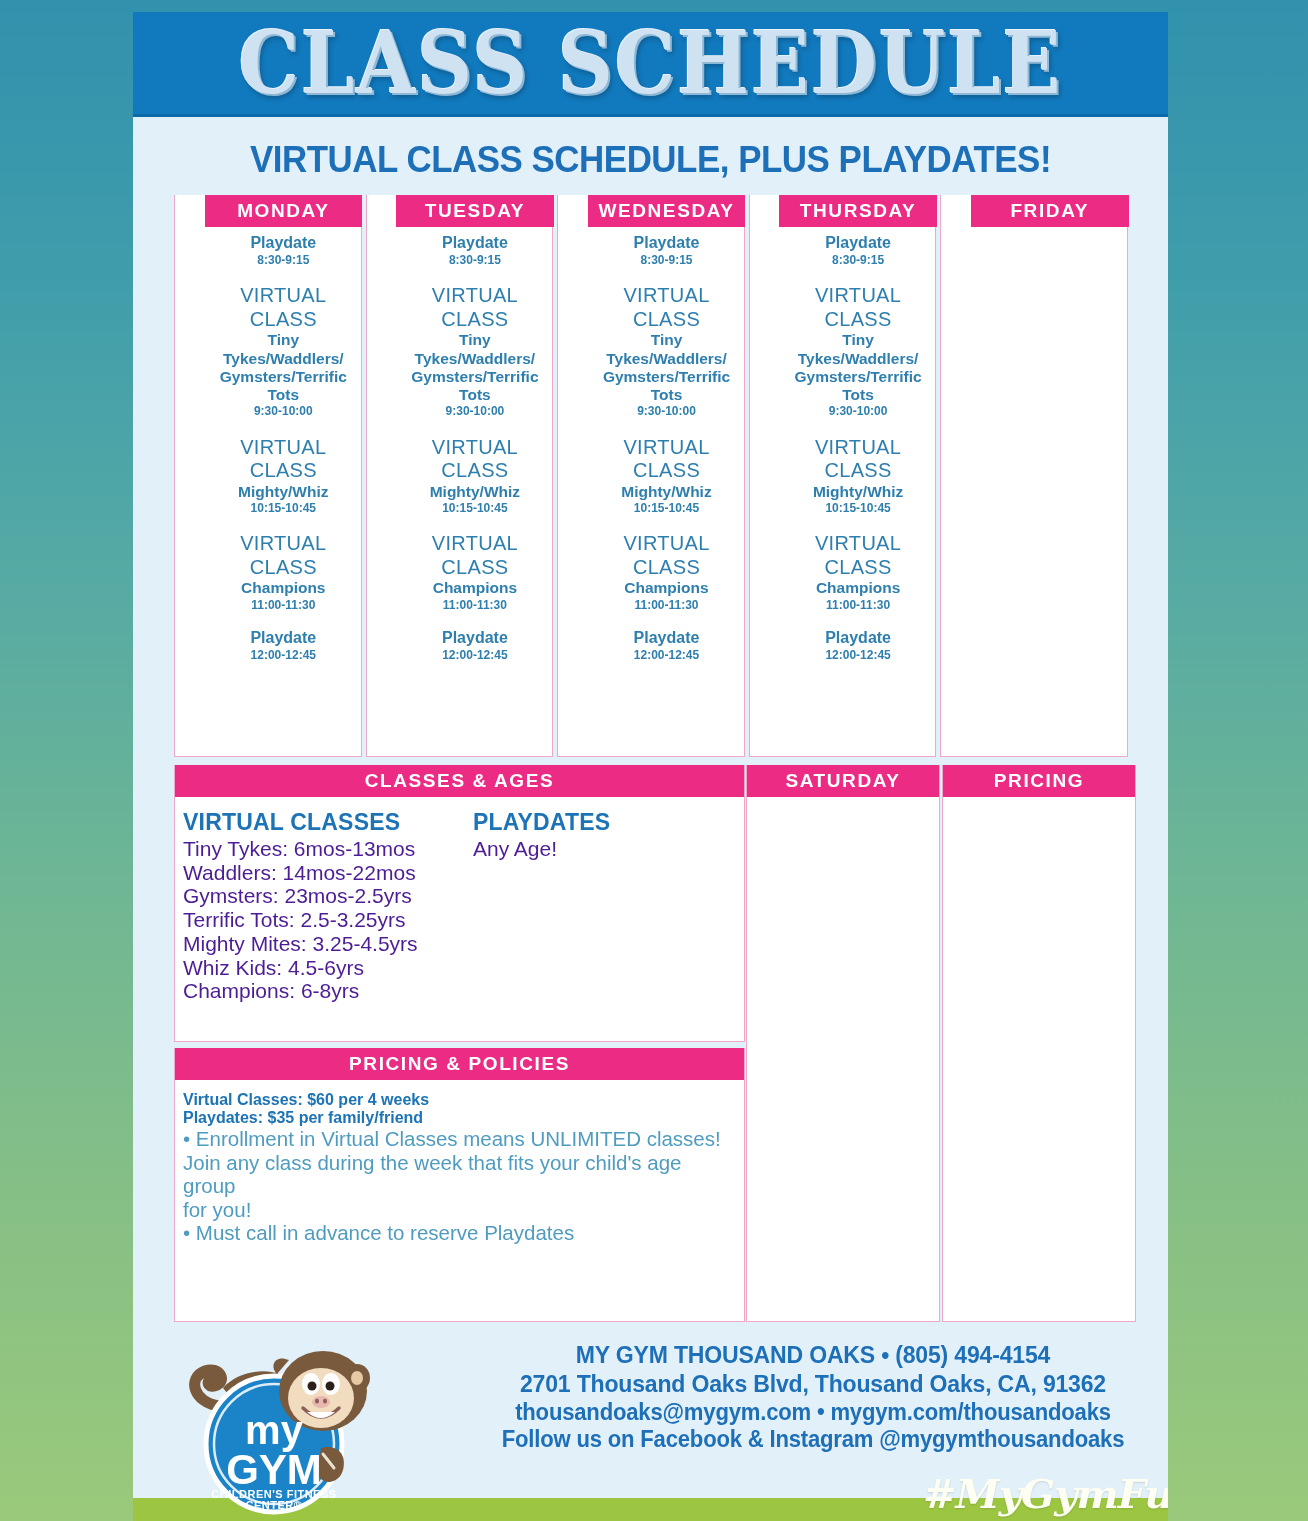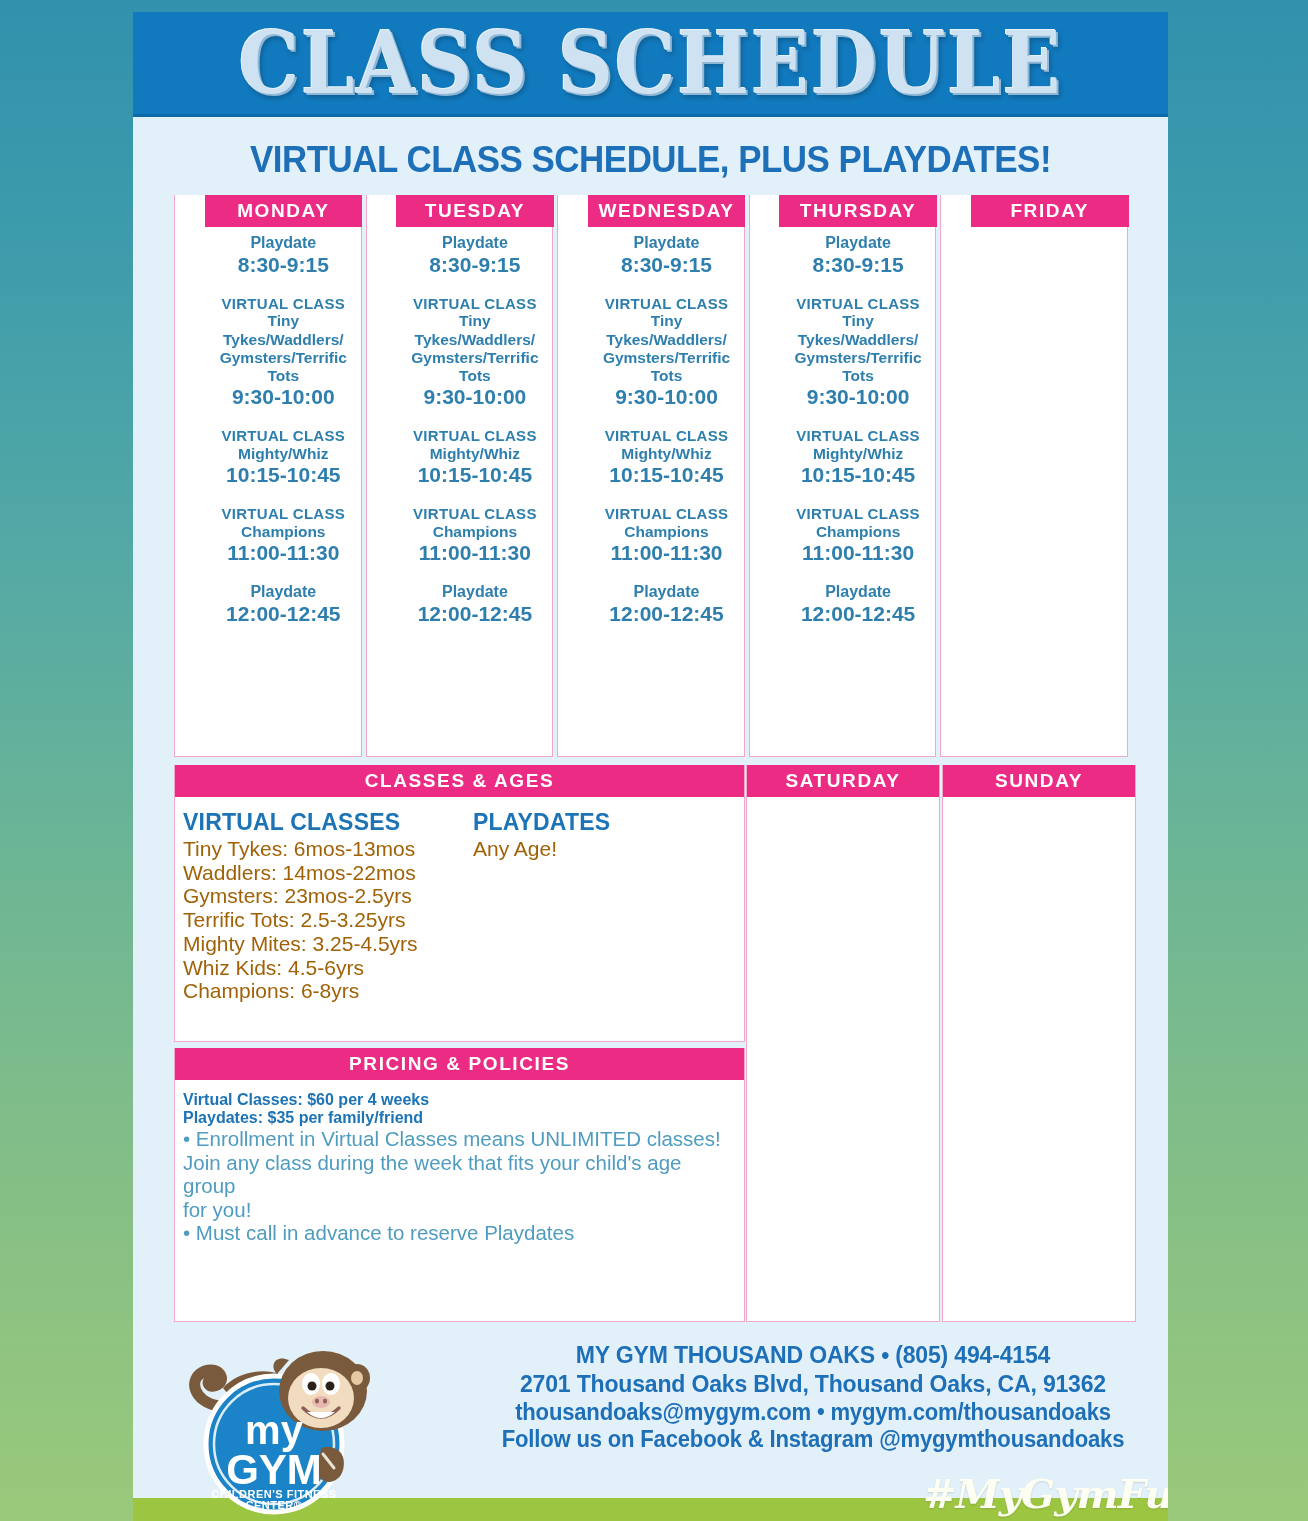--- a/index.html
+++ b/index.html
@@ -91,32 +91,32 @@
     margin:-0px -1.5px 0 -1.5px;
   }
   .day-body {
     flex:1;
     padding:7px 4px 0 4px;
     text-align:center;
     color:#2e7fae;
   }
   .slot { margin-bottom:17px; line-height:1.18; }
   .slot .vc {
-    font-size:15px;
-    font-weight:bold;
+    font-size:20px;
+    font-weight:normal;
     letter-spacing:.3px;
     color:#2e7fae;
   }
   .slot .nm {
     font-size:15.5px;
     font-weight:600;
     color:#2e7fae;
   }
   .slot .tm {
-    font-size:21px;
+    font-size:12px;
     font-weight:bold;
     color:#2e7fae;
   }
   .slot.playdate .nm { font-size:16px; font-weight:600; }
 
   
   .ages-box {
     position:absolute;
     left:41px; top:753px;
     width:571px; height:277px;
@@ -132,21 +132,21 @@
   .ages-col-right { flex:1; }
   .ages-title {
     font-size:23px;
     font-weight:bold;
     color:#1c73b5;
     letter-spacing:.2px;
     margin-bottom:1px;
   }
   .ages-line {
     font-size:21px;
-    color:#a16207;
+    color:#4c1d95;
     line-height:1.13;
     white-space:nowrap;
   }
 
   
   .price-box {
     position:absolute;
     left:41px; top:1036px;
     width:571px; height:274px;
     background:#ffffff;
@@ -393,21 +393,21 @@
           <div class="price-line">for you!</div>
           <div class="price-line">• Must call in advance to reserve Playdates</div>
         </div>
     </div>
   </div>
 
   <div class="weekend-col" id="sat-col">
     <div class="pink-head">SATURDAY</div>
   </div>
   <div class="weekend-col" id="sun-col">
-    <div class="pink-head">SUNDAY</div>
+    <div class="pink-head">PRICING</div>
   </div>
 
   <div class="green-band"></div>
 
   <div class="footer-text">
     <div>MY GYM THOUSAND OAKS • (805) 494-4154</div>
     <div>2701 Thousand Oaks Blvd, Thousand Oaks, CA, 91362</div>
     <div class="small">thousandoaks@mygym.com • mygym.com/thousandoaks</div>
     <div class="small">Follow us on Facebook &amp; Instagram @mygymthousandoaks</div>
   </div>

